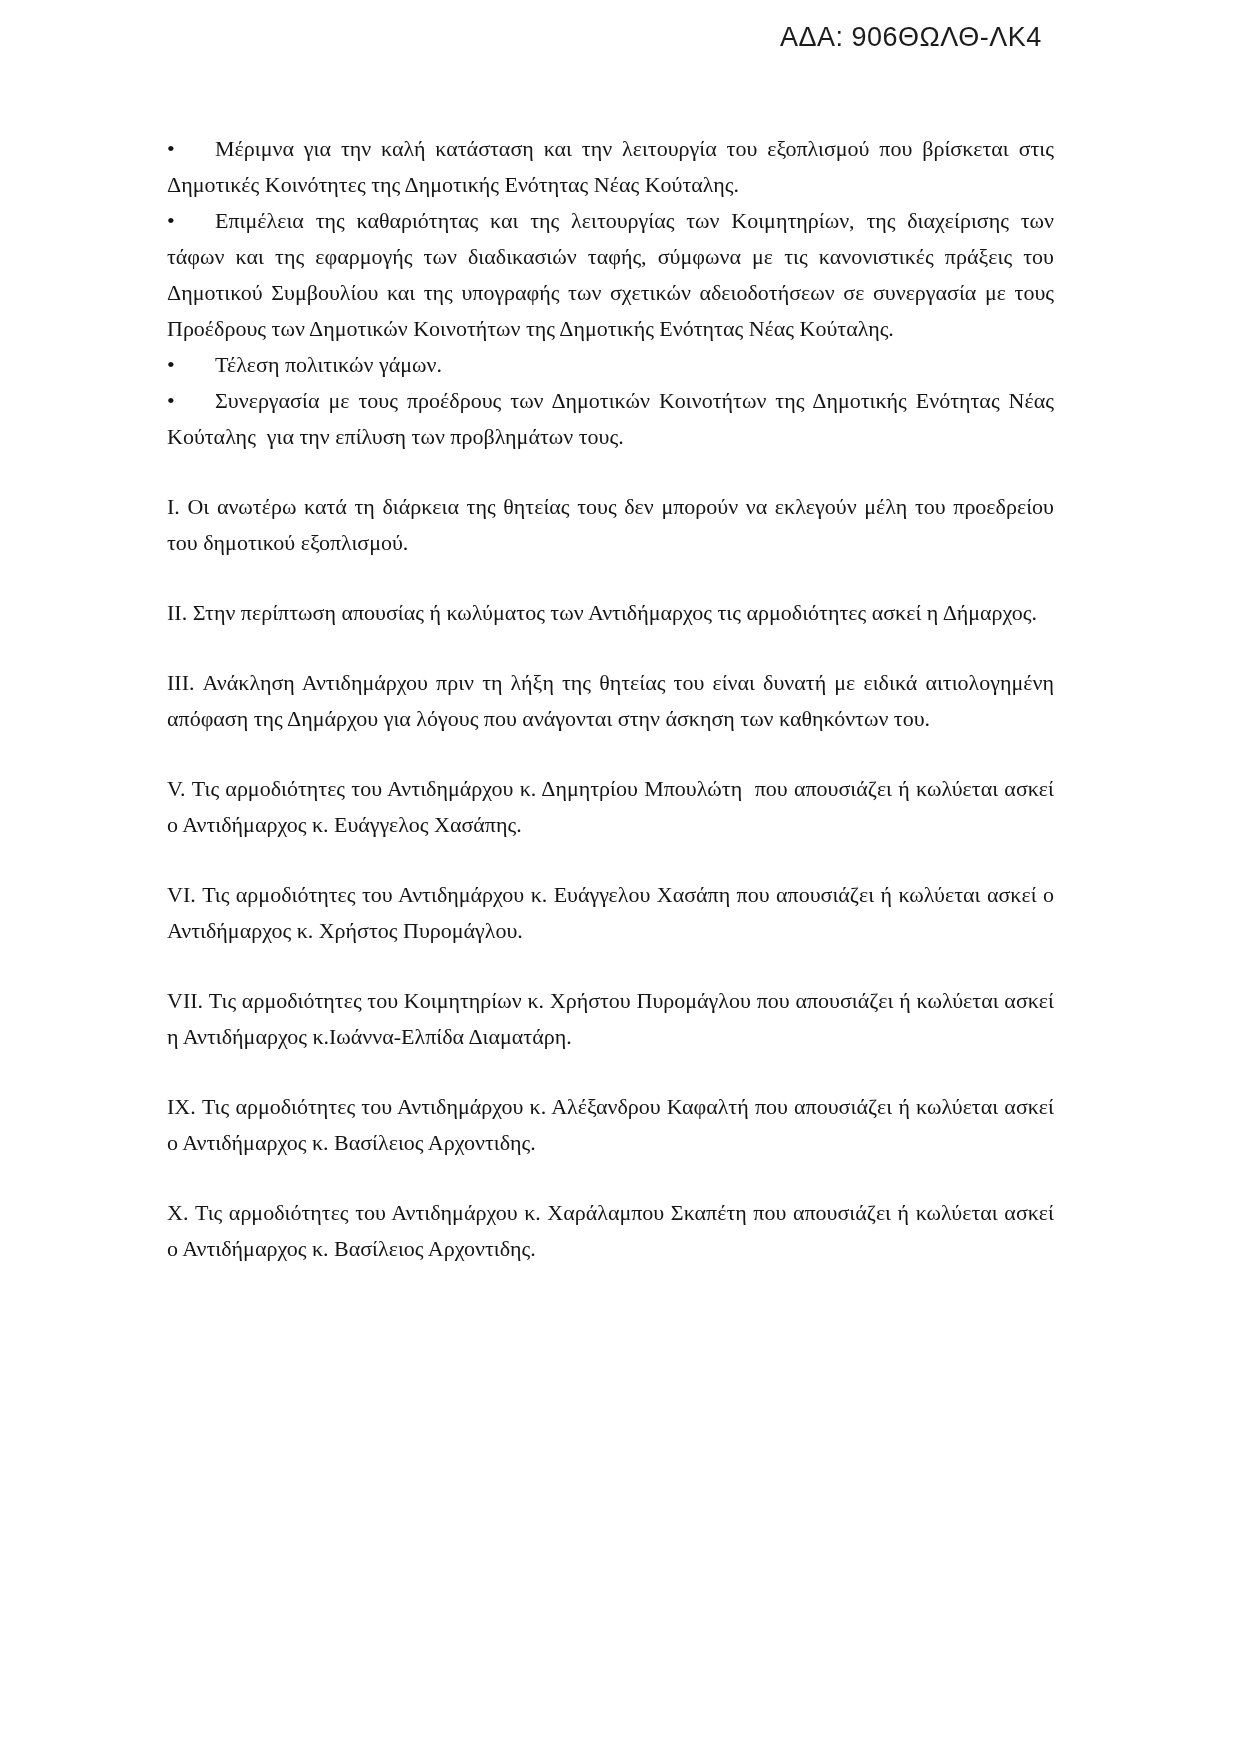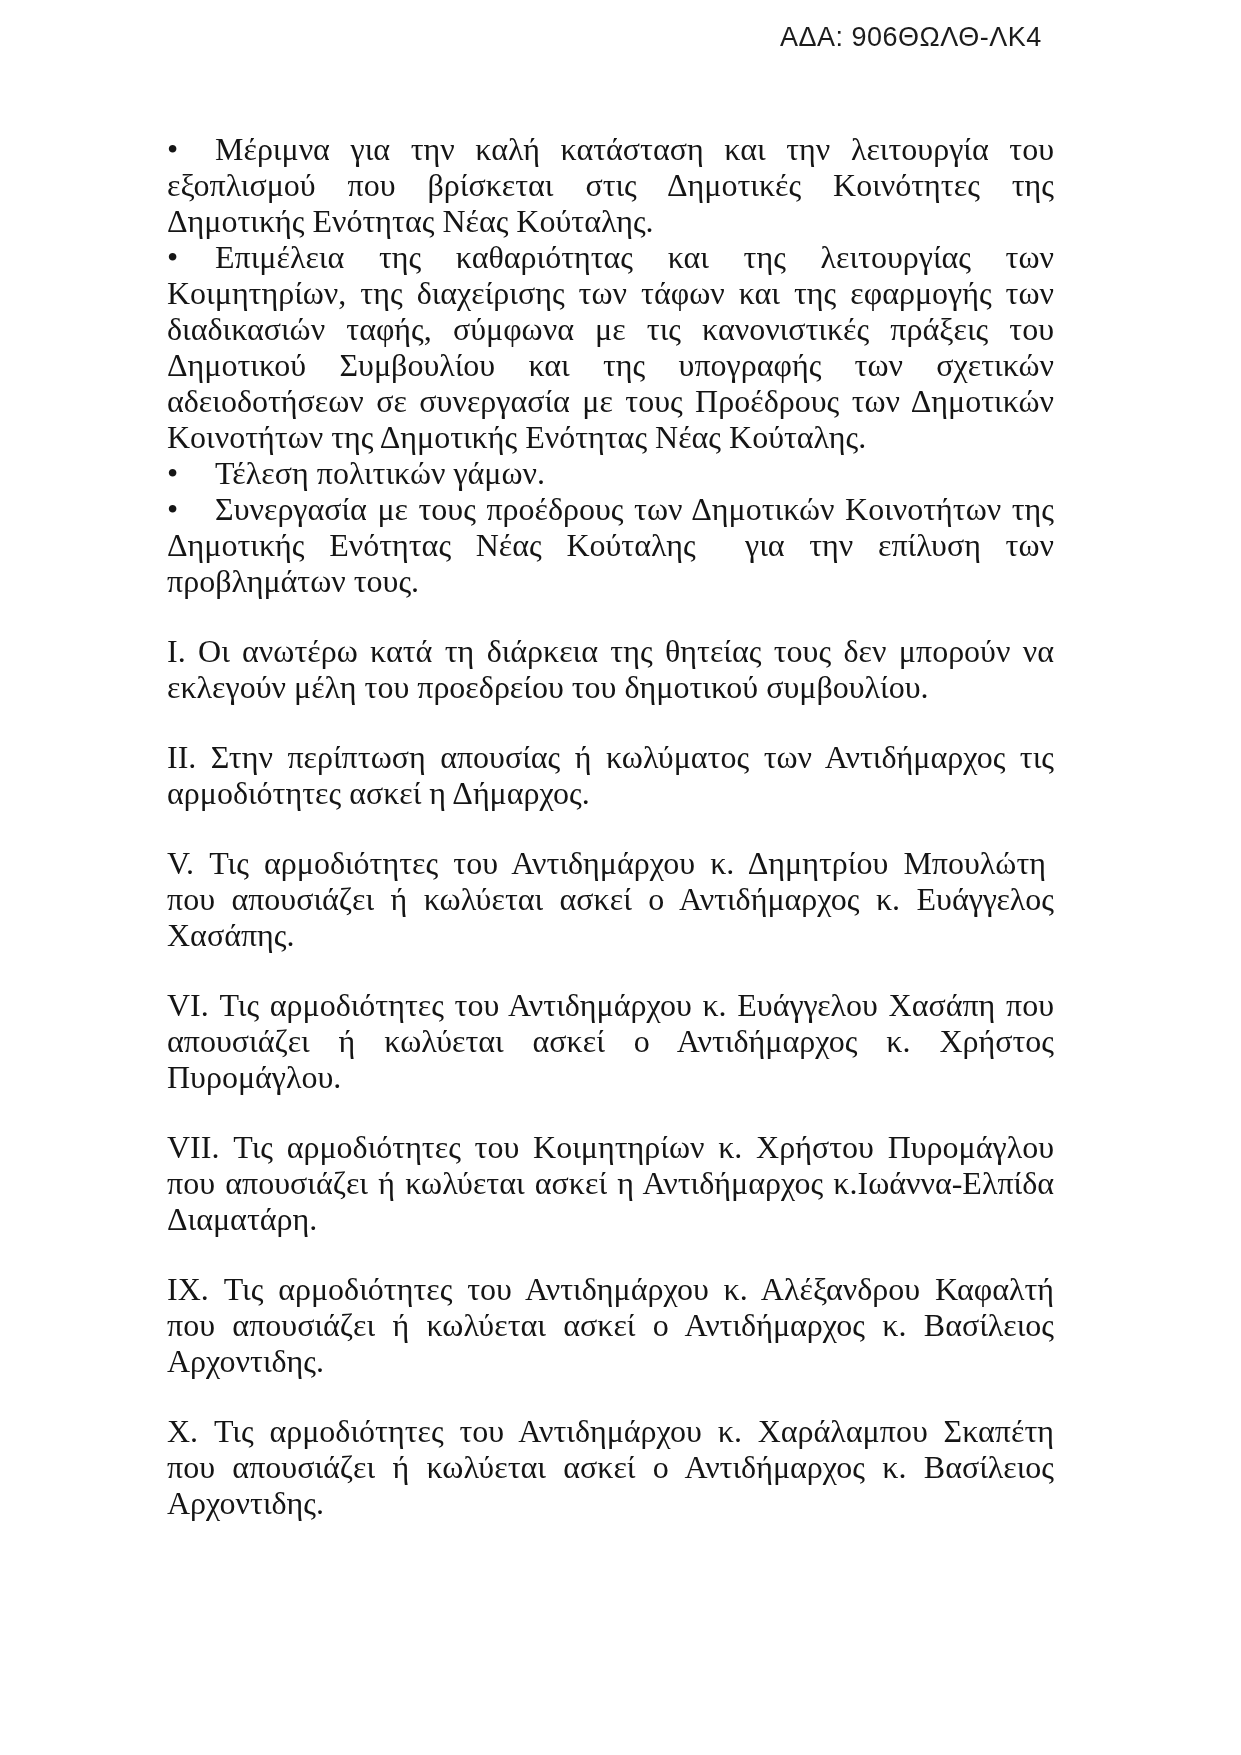--- a/index.html
+++ b/index.html
@@ -24,21 +24,21 @@
     font-size: 27px;
     letter-spacing: 0.5px;
     color: #1c1c1c;
     white-space: nowrap;
   }
   .content {
     position: absolute;
     top: 131px;
     left: 167px;
     width: 887px;
-    font-size: 32px;
+    font-size: 22px;
     line-height: 36px;
     text-align: justify;
     text-justify: inter-word;
   }
   .para {
     margin: 0;
     padding: 0;
   }
   .bullet-glyph {
     display: inline-block;
@@ -59,24 +59,25 @@
   <div class="content">
 
     <p class="para"><span class="bullet-glyph">•</span><span>Μέριμνα για την καλή κατάσταση και την λειτουργία του εξοπλισμού που βρίσκεται στις Δημοτικές Κοινότητες της Δημοτικής Ενότητας Νέας Κούταλης.</span></p>
 
     <p class="para"><span class="bullet-glyph">•</span><span>Επιμέλεια της καθαριότητας και της λειτουργίας των Κοιμητηρίων, της διαχείρισης των τάφων και της εφαρμογής των διαδικασιών ταφής, σύμφωνα με τις κανονιστικές πράξεις του Δημοτικού Συμβουλίου και της υπογραφής των σχετικών αδειοδοτήσεων σε συνεργασία με τους Προέδρους των Δημοτικών Κοινοτήτων της Δημοτικής Ενότητας Νέας Κούταλης.</span></p>
 
     <p class="para"><span class="bullet-glyph">•</span><span>Τέλεση  πολιτικών γάμων.</span></p>
 
     <p class="para"><span class="bullet-glyph">•</span><span>Συνεργασία με τους προέδρους των Δημοτικών Κοινοτήτων της Δημοτικής Ενότητας Νέας Κούταλης&nbsp; για την επίλυση των προβλημάτων τους.</span></p>
 
-    <p class="para section">I. Οι ανωτέρω κατά τη διάρκεια της θητείας τους δεν μπορούν να εκλεγούν μέλη του προεδρείου του δημοτικού συμβουλίου.</p>
+    <p class="para section">I. Οι ανωτέρω κατά τη διάρκεια της θητείας τους δεν μπορούν να εκλεγούν μέλη του προεδρείου του δημοτικού εξοπλισμού.</p>
 
     <p class="para section">II. Στην περίπτωση απουσίας ή κωλύματος των Αντιδήμαρχος τις αρμοδιότητες ασκεί η Δήμαρχος.</p>
 
+    <p class="para section">III. Ανάκληση Αντιδημάρχου πριν τη λήξη της θητείας του είναι δυνατή με ειδικά αιτιολογημένη απόφαση της Δημάρχου για λόγους που ανάγονται στην άσκηση των καθηκόντων του.</p>
 
 
     <p class="para section">V. Τις αρμοδιότητες του Αντιδημάρχου κ. Δημητρίου Μπουλώτη&nbsp; που απουσιάζει ή κωλύεται ασκεί ο Αντιδήμαρχος κ. Ευάγγελος Χασάπης.</p>
 
     <p class="para section">VI. Τις αρμοδιότητες του Αντιδημάρχου κ. Ευάγγελου Χασάπη που απουσιάζει ή κωλύεται ασκεί ο Αντιδήμαρχος κ. Χρήστος Πυρομάγλου.</p>
 
     <p class="para section">VII. Τις αρμοδιότητες του Κοιμητηρίων κ. Χρήστου Πυρομάγλου που απουσιάζει ή κωλύεται ασκεί η Αντιδήμαρχος κ.Ιωάννα-Ελπίδα Διαματάρη.</p>
 
 
     <p class="para section">IX. Τις αρμοδιότητες του Αντιδημάρχου κ. Αλέξανδρου Καφαλτή που απουσιάζει ή κωλύεται ασκεί ο Αντιδήμαρχος κ. Βασίλειος Αρχοντιδης.</p>

